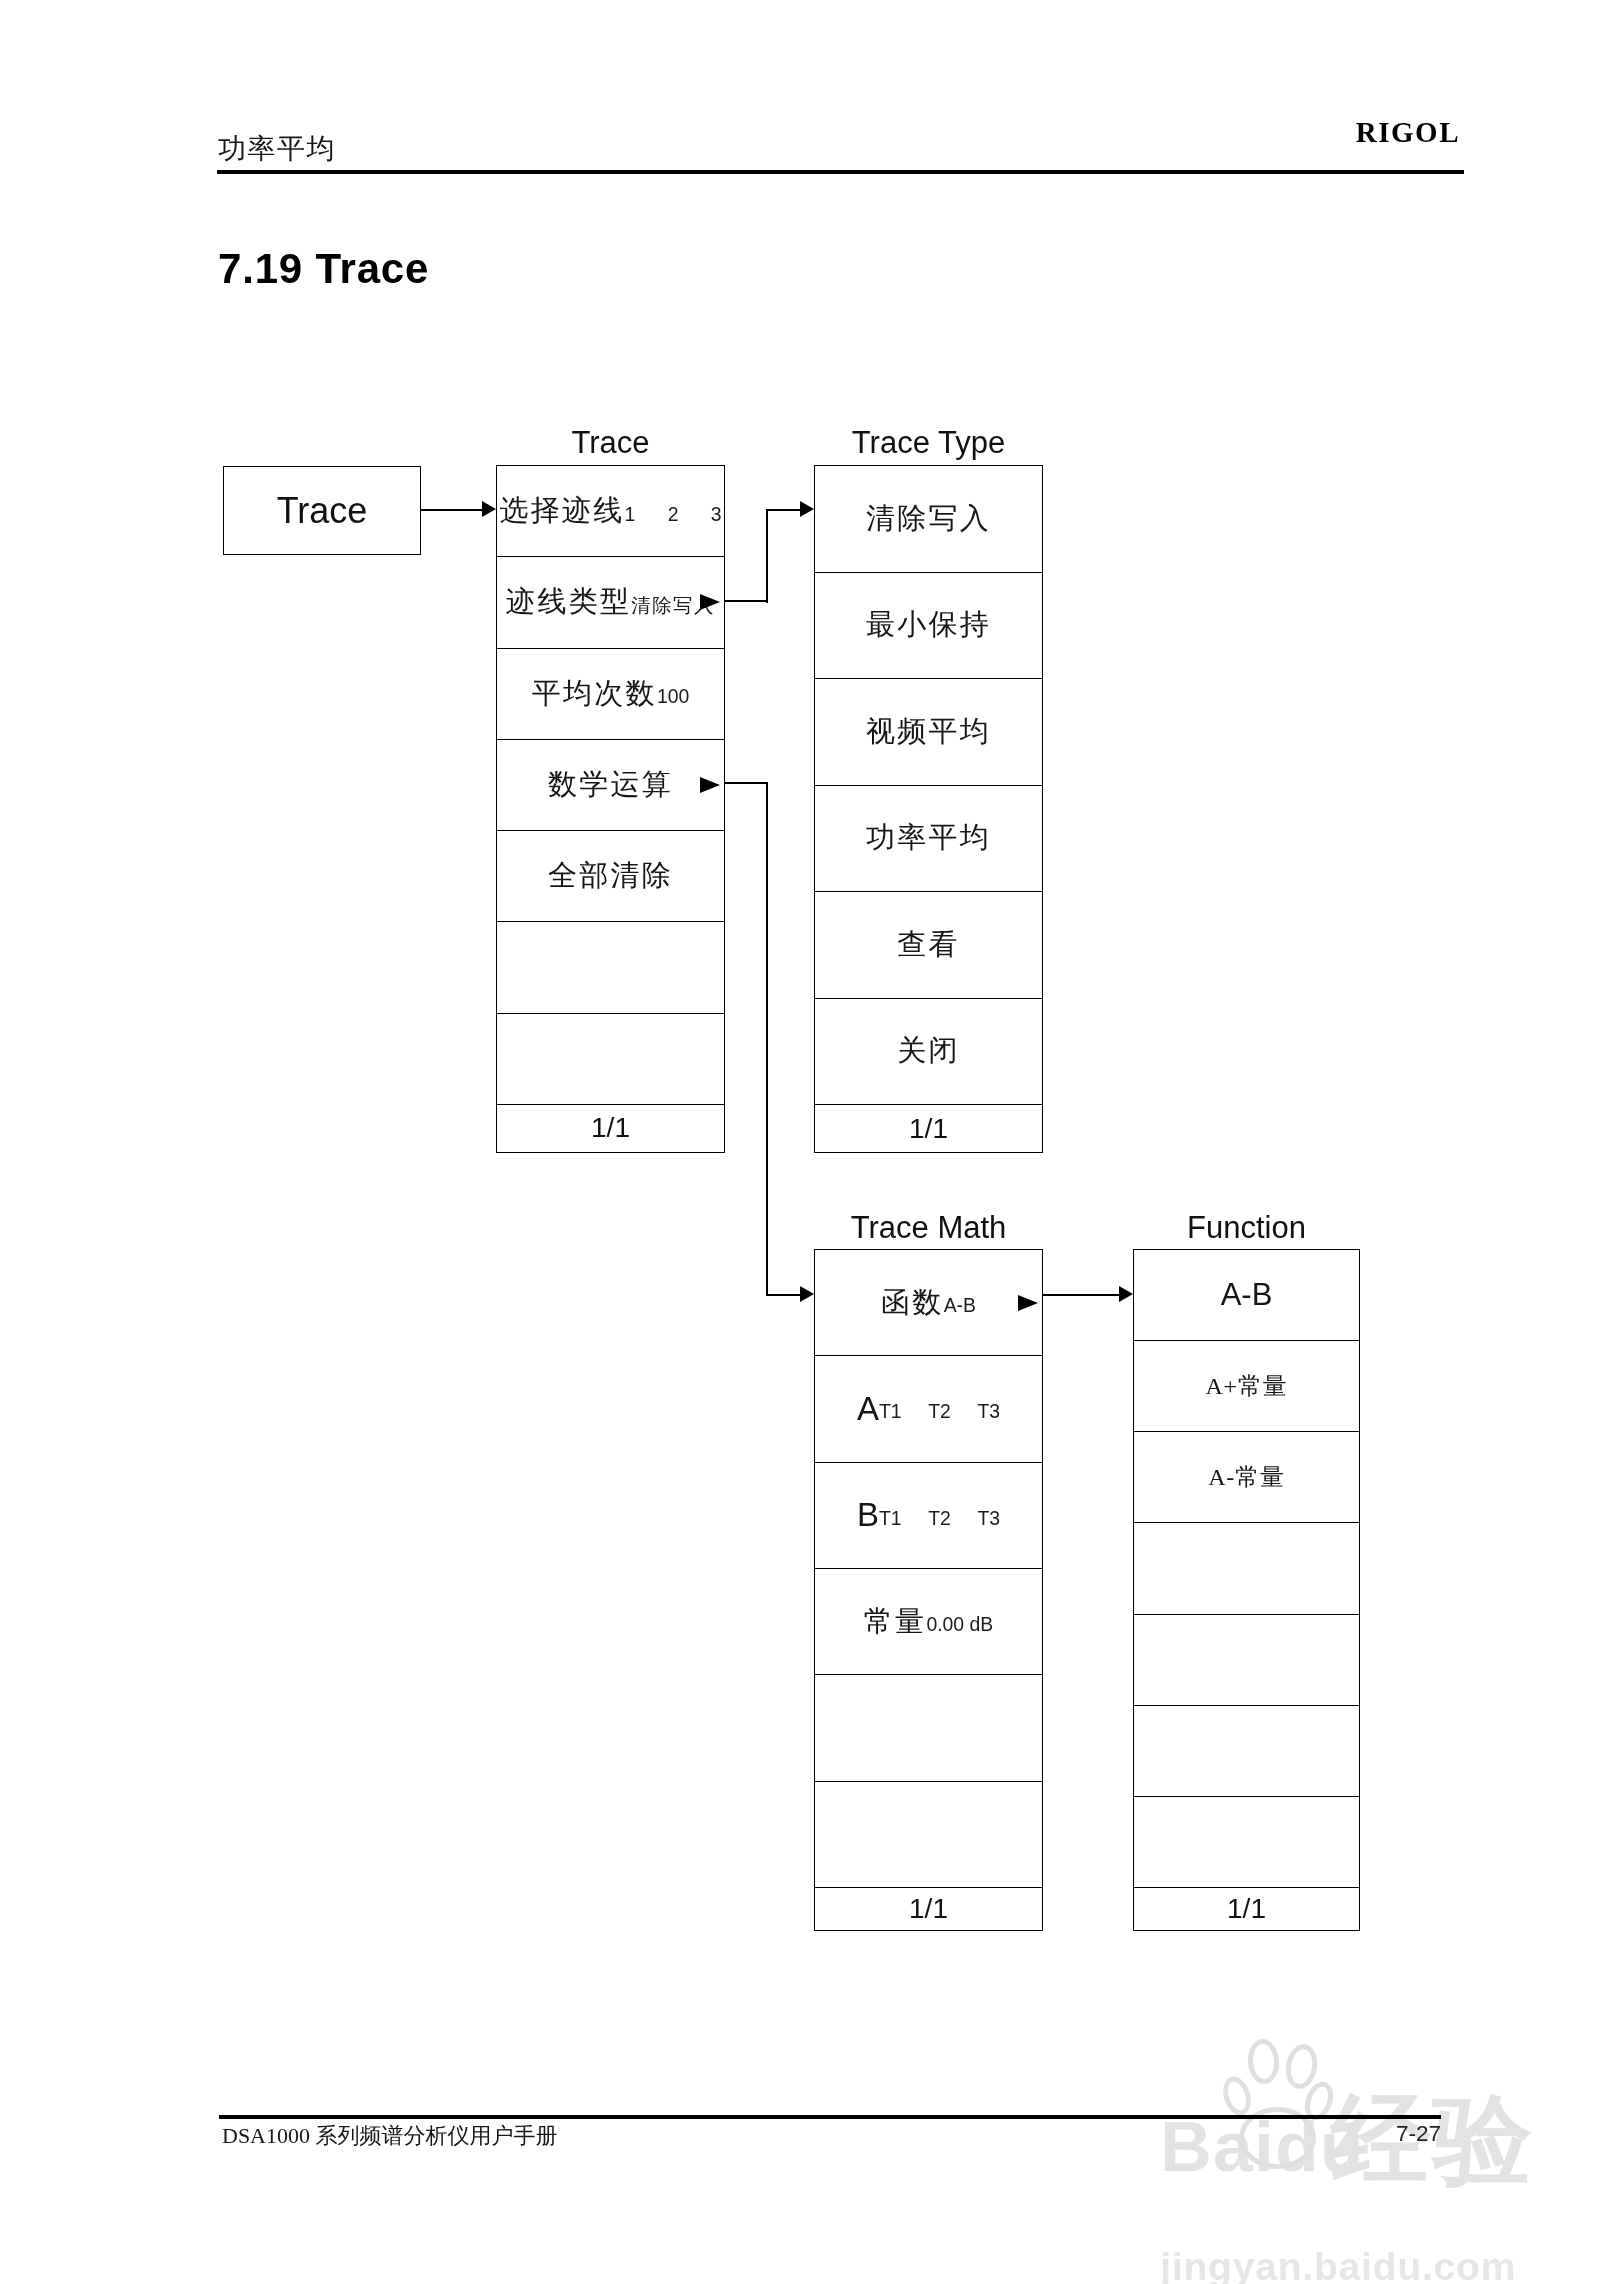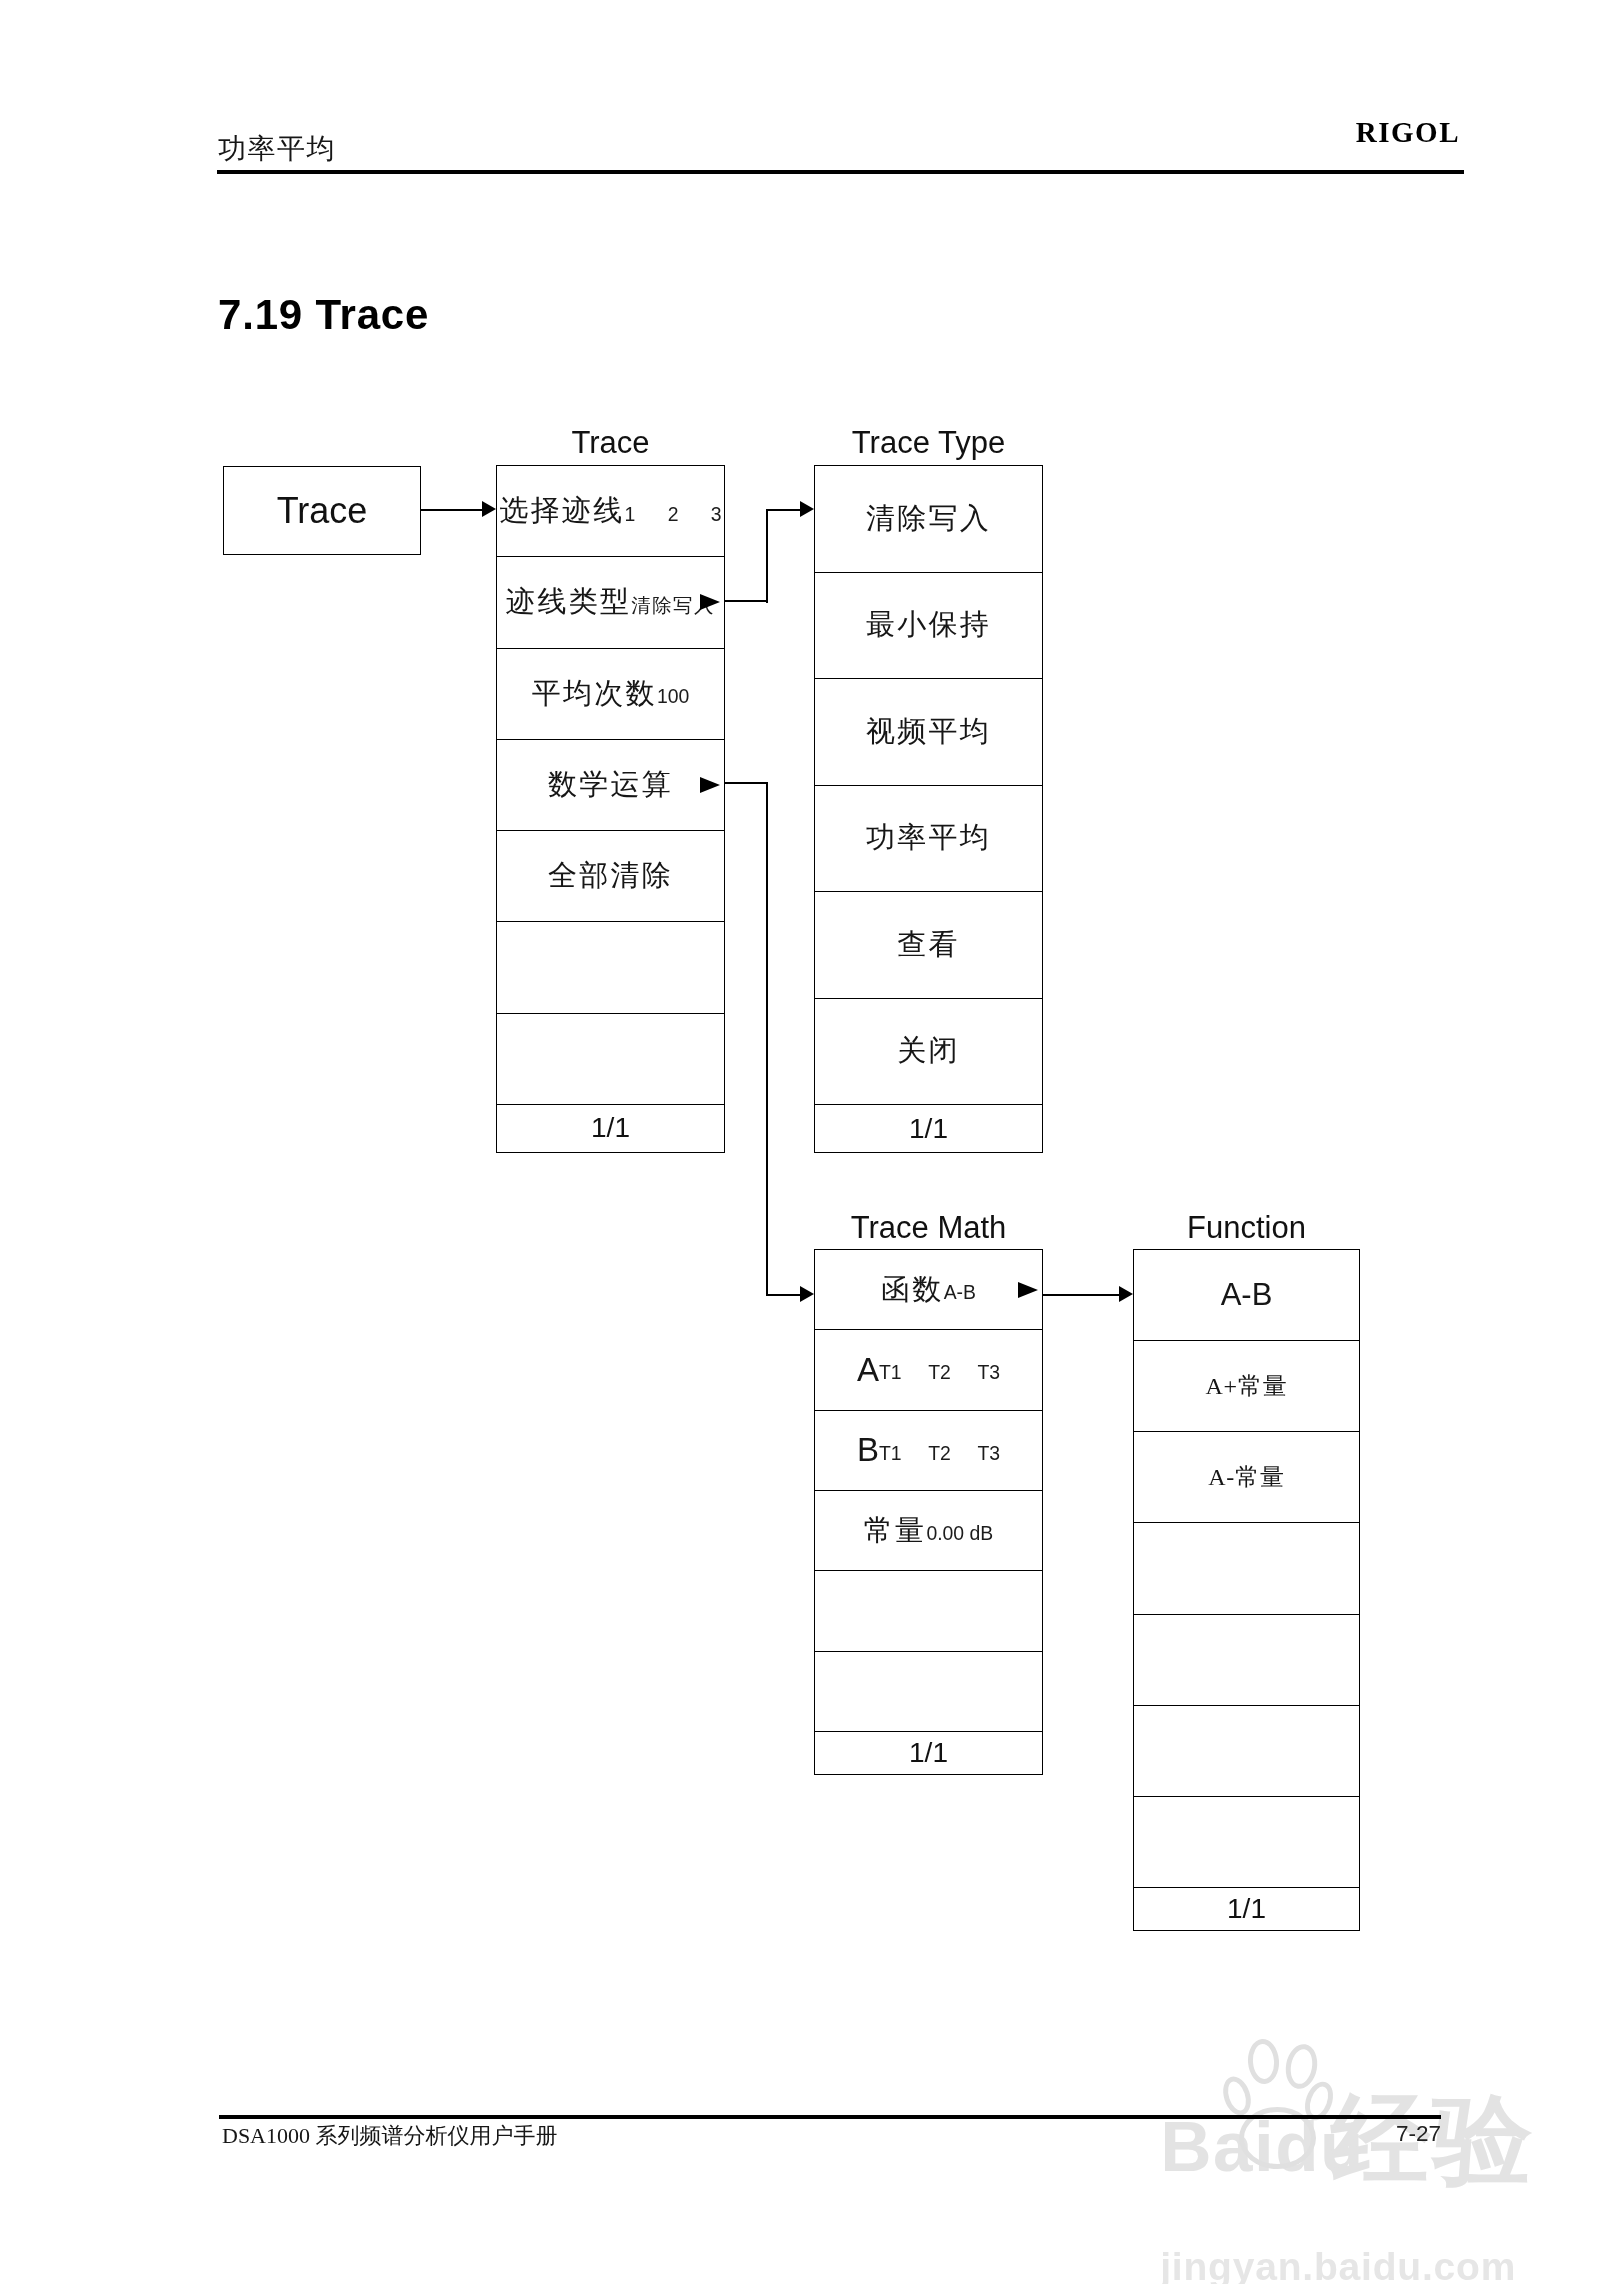--- a/index.html
+++ b/index.html
@@ -12,21 +12,21 @@
   
   .hdr-left {
     position:absolute; left:218px; top:130px; font-size:28px;
     font-family:"Liberation Serif","DejaVu Serif",serif; color:#161616; letter-spacing:1.5px;
   }
   .hdr-brand {
     position:absolute; right:157px; top:116px; font-size:29px; font-weight:bold;
     font-family:"Liberation Serif","DejaVu Serif",serif; letter-spacing:1.5px; color:#000;
   }
   .hdr-rule { position:absolute; left:217px; top:170px; width:1247px; height:3.9px; background:#000; }
-  .doc-title { position:absolute; left:218px; top:245px; font-size:42px; font-weight:bold; letter-spacing:0.8px; color:#000;margin-top:46px; }
+  .doc-title { position:absolute; left:218px; top:245px; font-size:42px; font-weight:bold; letter-spacing:0.8px; color:#000; }
   .ftr-rule { position:absolute; left:219px; top:2115px; width:1222px; height:3.9px; background:#000; z-index:3; }
   .ftr-text {
     position:absolute; left:222px; top:2121px; font-size:22px; color:#161616;
     font-family:"Liberation Serif","DejaVu Serif",serif; z-index:3;
   }
   .ftr-page { position:absolute; right:176px; top:2121px; font-size:22.5px; color:#222; z-index:3; }
   
   .rootbox {
     position:absolute; left:223px; top:466px; width:198px; height:89px;
     border:1.5px solid #000; display:flex; align-items:center; justify-content:center;
@@ -154,21 +154,21 @@
       </div>
       <div class="cell">
         <div class="main cn">查看</div>
       </div>
       <div class="cell">
         <div class="main cn">关闭</div>
       </div>
       <div class="pager">1/1</div>
     </div>
 
-    <div class="col low" style="left:814px;top:1249px;width:229px;height:526px;">
+    <div class="col low" style="left:814px;top:1249px;width:229px;height:682px;">
       <div class="cell first">
         <div class="main cn">函数</div>
         <div class="sub latin">A-B</div>
         <span class="submarker"></span>
       </div>
       <div class="cell">
         <div class="main latin">A</div>
         <div class="sub latin">T1     T2     T3</div>
       </div>
       <div class="cell">

